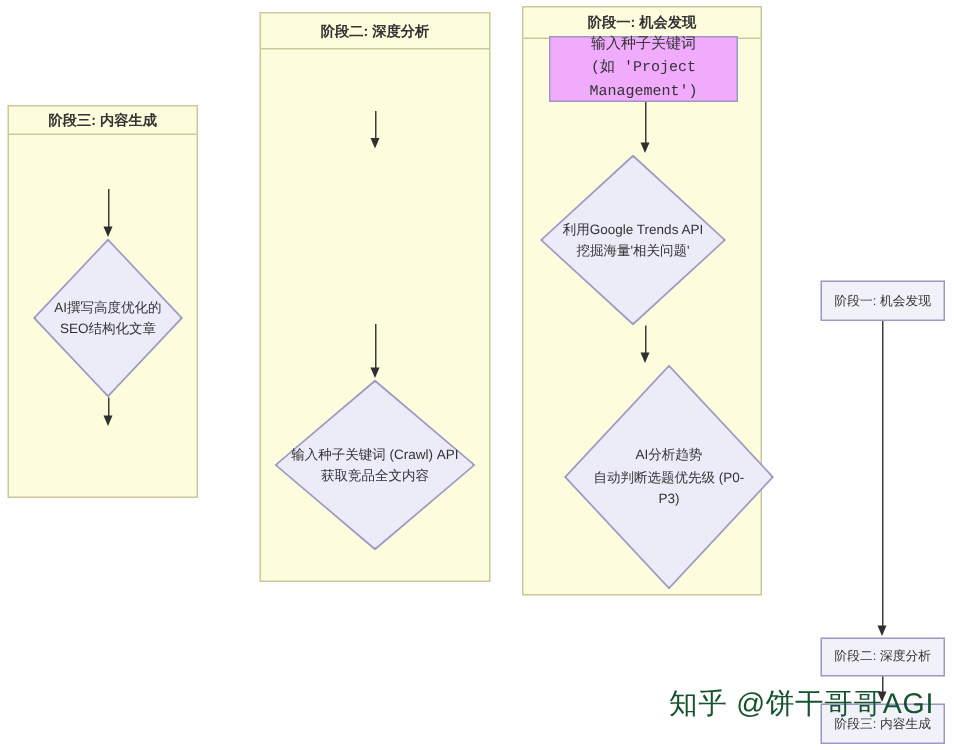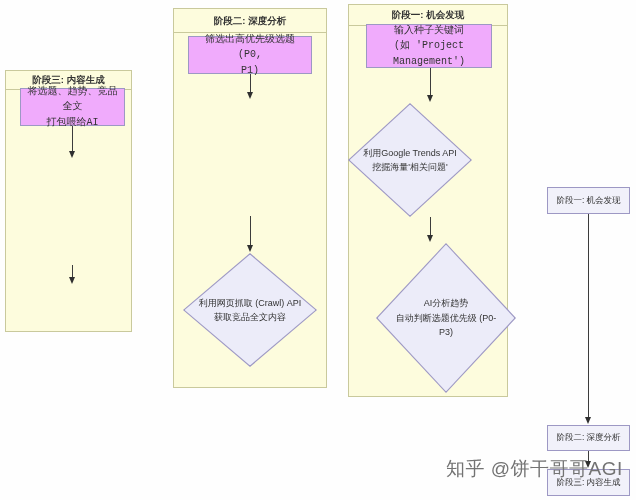--- a/index.html
+++ b/index.html
@@ -37,60 +37,62 @@
   .diamond .shape{position:absolute;inset:0;background:#9d98c4;
                   clip-path:polygon(50% 0,100% 50%,50% 100%,0 50%);}
   .diamond .shape-in{position:absolute;inset:1.6px;background:#ececf9;
                   clip-path:polygon(50% 0,100% 50%,50% 100%,0 50%);}
   .diamond .dlabel{position:absolute;left:-8%;right:-8%;top:0;bottom:0;
                   display:flex;align-items:center;justify-content:center;text-align:center;
                   font-size:9px;line-height:1.6;color:#333;white-space:pre-line;}
   .d-write {left:22px; top:159px;width:100px;height:106px;}
   .d-search{left:189px;top:100px;width:122px;height:116px;}
   .d-crawl {left:183px;top:253px;width:134px;height:114px;}
-  .d-trends{left:348px;top:103px;width:124px;height:114px;}
+  .d-trends{left:360px;top:103px;width:124px;height:114px;}
   .d-prio  {left:376px;top:243px;width:140px;height:150px;}
 
   
   .vline{position:absolute;width:1px;background:#3c3c3c;}
   .ahead{position:absolute;width:0;height:0;border-left:3.5px solid transparent;
          border-right:3.5px solid transparent;border-top:7px solid #2f2f2f;}
 
   
   .watermark{position:absolute;left:446px;top:456px;font-size:19px;letter-spacing:0.5px;
-             color:#737373;z-index:6;white-space:nowrap;}
+             color:#14532d;z-index:6;white-space:nowrap;}
 </style>
 </head>
 <body>
 
 <div class="canvas">
 
   <div class="container c-phase3">
     <div class="ctitle">阶段三: 内容生成</div>
   </div>
-  <div class="node n-pack">将选题、趋势、竞品全文
-打包喂给AI</div>
   <div class="vline" style="left:72px;top:126px;height:26px;"></div>
   <div class="ahead" style="left:68.5px;top:151px;"></div>
+  <div class="diamond d-write">
+    <div class="shape"></div>
+    <div class="shape-in"></div>
+    <div class="dlabel">AI撰写高度优化的
+SEO结构化文章</div>
+  </div>
   <div class="vline" style="left:72px;top:265px;height:13px;"></div>
   <div class="ahead" style="left:68.5px;top:277px;"></div>
 
   <div class="container c-phase2">
     <div class="ctitle">阶段二: 深度分析</div>
   </div>
-  <div class="node n-filter">筛选出高优先级选题 (P0,
-P1)</div>
   <div class="vline" style="left:250px;top:74px;height:19px;"></div>
   <div class="ahead" style="left:246.5px;top:92px;"></div>
   <div class="vline" style="left:250px;top:216px;height:30px;"></div>
   <div class="ahead" style="left:246.5px;top:245px;"></div>
   <div class="diamond d-crawl">
     <div class="shape"></div>
     <div class="shape-in"></div>
-    <div class="dlabel">利用网页抓取 (Crawl) API
+    <div class="dlabel">输入种子关键词 (Crawl) API
 获取竞品全文内容</div>
   </div>
 
   <div class="container c-phase1">
     <div class="ctitle">阶段一: 机会发现</div>
   </div>
   <div class="node n-seed">输入种子关键词
 (如 'Project Management')</div>
   <div class="vline" style="left:430px;top:68px;height:28px;"></div>
   <div class="ahead" style="left:426.5px;top:95px;"></div>

